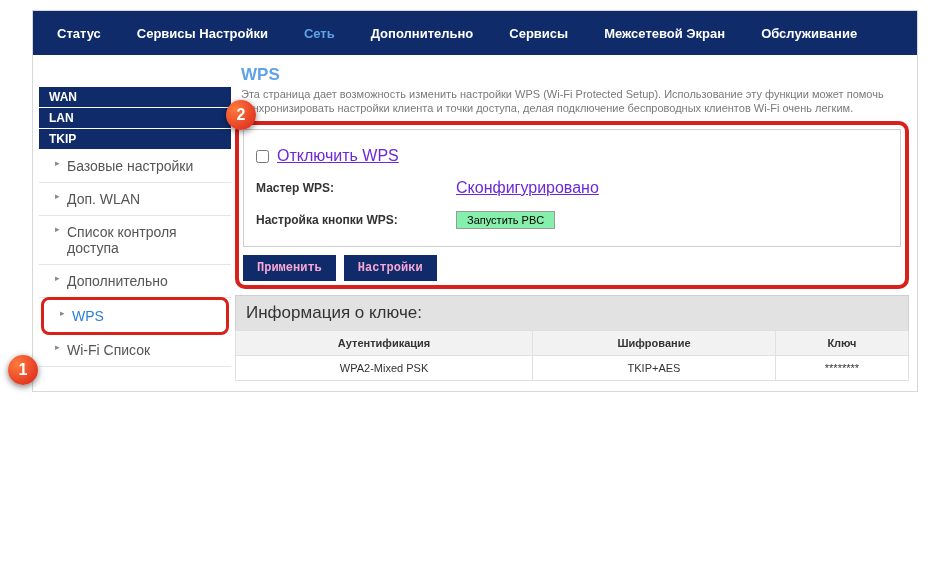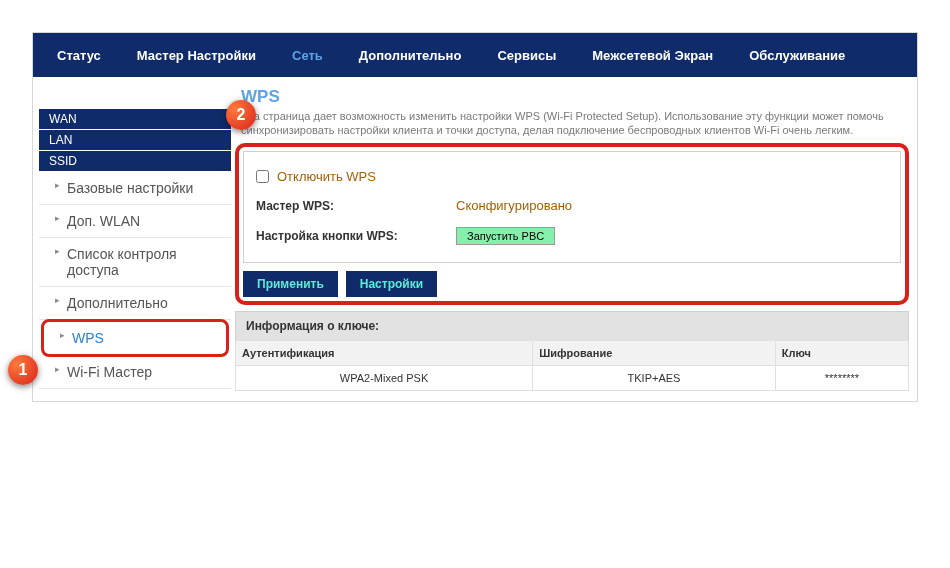--- a/index.html
+++ b/index.html
@@ -6,21 +6,21 @@
     body {
       font-family: Arial, sans-serif;
       font-size: 12px;
       background: #fff;
       width: 950px;
       height: 568px;
       position: relative;
     }
     .frame {
       position: absolute;
-      top: 32px;
+      top: 10px;
       left: 32px;
       right: 32px;
       border: 1px solid #d8d8d8;
     }
     .topnav {
       background: #0f2b6a;
       height: 44px;
       display: flex;
       align-items: center;
       padding: 0 6px;
@@ -41,21 +41,21 @@
       align-items: flex-start;
     }
     .sidebar {
       width: 198px;
       padding-top: 32px;
       padding-left: 6px;
     }
     .side-header {
       background: #0f2b6a;
       color: #fff;
-      font-weight: normal;
+      font-weight: bold;
       font-size: 12px;
       padding: 3px 10px;
       margin-bottom: 1px;
     }
     .side-sub {
       color: #555;
       font-size: 14px;
       padding: 8px 4px 8px 28px;
       cursor: pointer;
       border-bottom: 1px solid #e6e6e6;
@@ -109,69 +109,71 @@
       align-items: center;
       padding: 7px 0;
     }
     .row .label {
       width: 200px;
       font-weight: bold;
       color: #333;
       font-size: 12px;
     }
     .row .value {
-      color: #a16207;
-      font-size: 13px;
+      color: #6d28d9;
+      font-size: 16px;
+      text-decoration: underline;
     }
     .chk {
       margin-right: 8px;
     }
     .btn-ui {
       padding: 2px 10px;
       font-size: 11px;
       background: #86efac;
       border: 1px solid #9a9a9a;
       cursor: pointer;
     }
     .btn-bar {
       margin-top: 8px;
       display: flex;
       gap: 8px;
     }
     .btn-primary {
       background: #0f2b6a;
-      color: #5eead4;
+      color: #f9a8d4;
       border: none;
       padding: 6px 14px;
       font-size: 12px;
       font-weight: bold;
       cursor: pointer;
+      font-family: Liberation Mono, monospace;
     }
     .info-header {
       background: #e2e2e2;
       color: #333;
-      font-weight: bold;
-      font-size: 12px;
+      font-weight: normal;
+      font-size: 17px;
       padding: 7px 10px;
       border: 1px solid #cfcfcf;
       border-bottom: none;
     }
     .info-table {
       width: 100%;
       border-collapse: collapse;
       border: 1px solid #cfcfcf;
     }
     .info-table th {
       background: #f2f2f2;
       font-weight: bold;
       font-size: 11px;
       color: #333;
       padding: 6px;
       border: 1px solid #e0e0e0;
-      text-align: left;
+      text-align: center;
     }
     .info-table td {
       font-size: 11px;
       color: #333;
       padding: 6px;
       border: 1px solid #e0e0e0;
       text-align: center;
     }
     .callout {
       position: absolute;
@@ -193,39 +195,39 @@
   </style>
 </head>
 <body>
 
 <div class="callout c1">1</div>
 <div class="callout c2">2</div>
 
 <div class="frame">
   <div class="topnav">
     <div class="item">Статус</div>
-    <div class="item">Мастер Настройки</div>
+    <div class="item">Сервисы Настройки</div>
     <div class="item active">Сеть</div>
     <div class="item">Дополнительно</div>
     <div class="item">Сервисы</div>
     <div class="item">Межсетевой Экран</div>
     <div class="item">Обслуживание</div>
   </div>
 
   <div class="layout">
     <div class="sidebar">
       <div class="side-header">WAN</div>
       <div class="side-header">LAN</div>
-      <div class="side-header">SSID</div>
+      <div class="side-header">TKIP</div>
       <div class="side-sub">Базовые настройки</div>
       <div class="side-sub">Доп. WLAN</div>
       <div class="side-sub">Список контроля доступа</div>
       <div class="side-sub">Дополнительно</div>
       <div class="side-sub active boxed">WPS</div>
-      <div class="side-sub">Wi-Fi Мастер</div>
+      <div class="side-sub">Wi-Fi Список</div>
     </div>
 
     <div class="main">
       <div class="page-title">WPS</div>
       <div class="page-desc">Эта страница дает возможность изменить настройки WPS (Wi-Fi Protected Setup). Использование эту функции может помочь синхронизировать настройки клиента и точки доступа, делая подключение беспроводных клиентов Wi-Fi очень легким.</div>
 
       <div class="settings-box">
         <div class="panel">
           <div class="row">
             <input type="checkbox" class="chk" style="">

